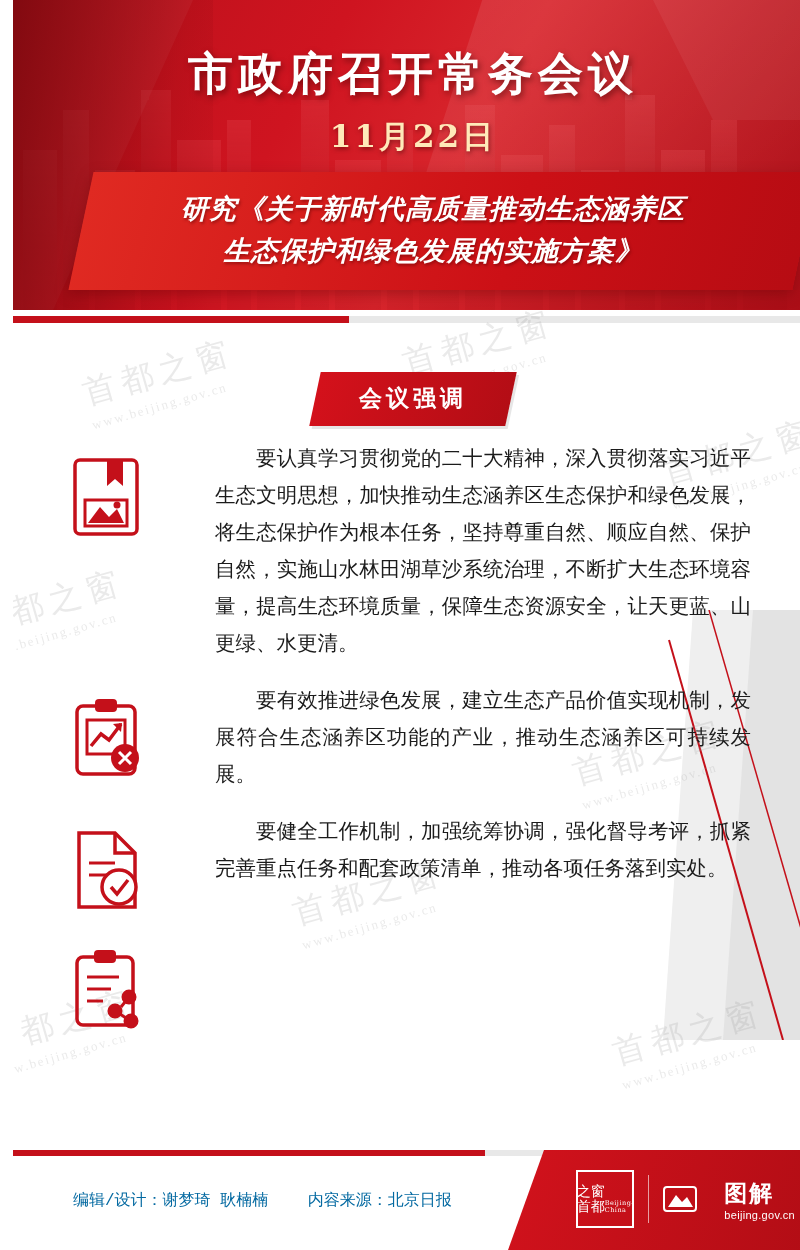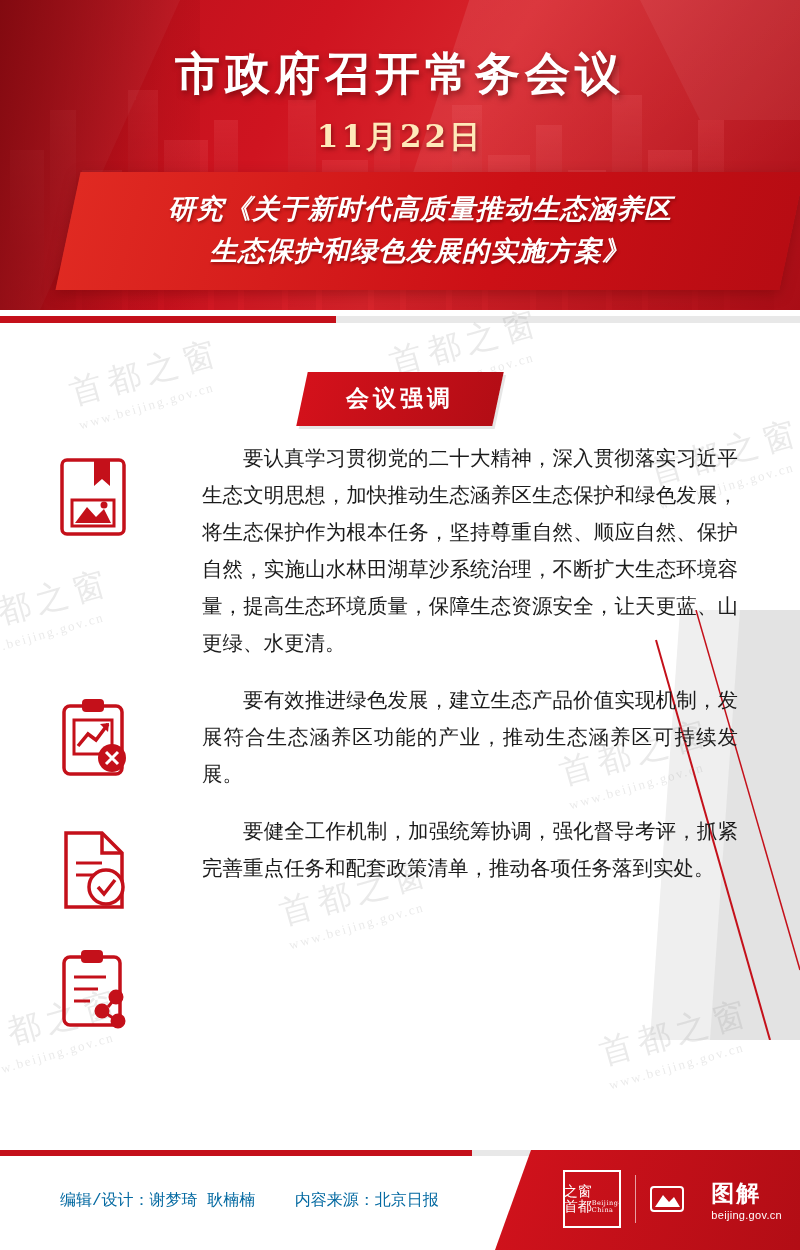--- a/index.html
+++ b/index.html
@@ -7,20 +7,21 @@
     width: 800px; height: 1250px;
     font-family: "Liberation Sans", sans-serif;
     background: #ffffff;
     overflow: hidden;
   }
   .poster {
     position: relative;
     width: 800px; height: 1250px;
     background: #ffffff;
     overflow: hidden;
+    padding-left: 13px;
   }
 
   
   .header {
     position: relative;
     width: 800px; height: 310px;
     background: linear-gradient(120deg, #b8101a 0%, #cf1420 35%, #d8252c 55%, #a90d16 100%);
     overflow: hidden;
   }
   .hdr-skyline {

